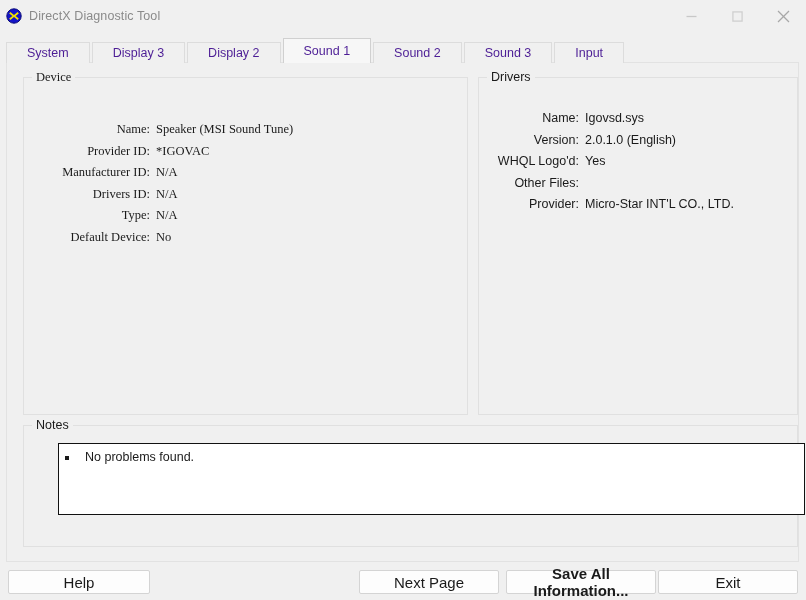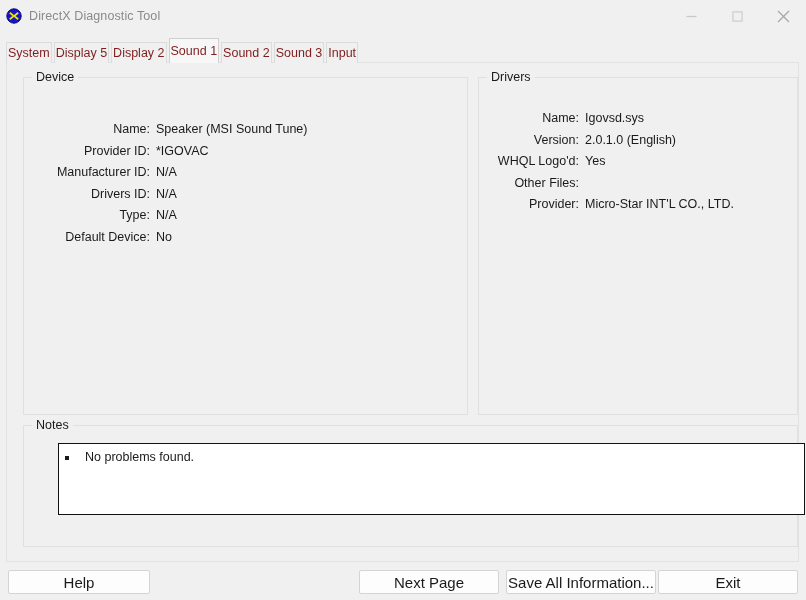--- a/index.html
+++ b/index.html
@@ -59,24 +59,24 @@
     left: 6px;
     top: 38px;
     height: 25px;
     display: flex;
     align-items: flex-end;
     z-index: 3;
   }
   .tab {
     height: 21px;
     line-height: 21px;
-    padding: 0 1px;
+    padding: 0 20px;
     margin-right: 2px;
     font-size: 12.5px;
-    color: #7f1d1d;
+    color: #4c1d95;
     background: #f0f0f0;
     border: 1px solid #dcdcdc;
     border-bottom: none;
     white-space: nowrap;
     box-sizing: border-box;
   }
   .tab.active {
     height: 25px;
     line-height: 24px;
     background: #f7f7f7;
@@ -108,21 +108,21 @@
   .group > .group-label {
     position: absolute;
     top: -8px;
     left: 8px;
     padding: 0 4px;
     background: #f0f0f0;
     font-size: 12.5px;
     color: #1a1a1a;
     white-space: nowrap;
   }
-  #group-device  { left: 16px;  top: 14px;  width: 445px; height: 338px; }
+  #group-device  { left: 16px;  top: 14px;  width: 445px; height: 338px; font-family: Liberation Serif, serif; }
   #group-drivers { left: 471px; top: 14px;  width: 320px; height: 338px; }
   #group-notes   { left: 16px;  top: 362px; width: 775px; height: 122px; }
 
   
   .fields { position: absolute; }
   #device-fields  { left: 0;  top: 44px; }
   #drivers-fields { left: 0;  top: 33px; }
   .row {
     display: flex;
     align-items: baseline;
@@ -187,21 +187,21 @@
     font-size: 15px;
     color: #1a1a1a;
     display: flex;
     align-items: center;
     justify-content: center;
     box-sizing: border-box;
     padding: 0;
   }
   #btn-help     { left: 8px;   top: 570px; width: 142px; }
   #btn-next     { left: 359px; top: 570px; width: 140px; }
-  #btn-save     { left: 506px; top: 570px; width: 150px; }
+  #btn-save     { left: 506px; top: 570px; width: 150px; font-weight: bold; }
   #btn-exit     { left: 658px; top: 570px; width: 140px; }
 </style>
 </head>
 <body>
 
 <div class="titlebar">
   <span class="app-icon">
     <svg width="16" height="16" viewBox="0 0 16 16">
       <circle cx="8" cy="8" r="7.2" fill="#1414c8"></circle>
       <circle cx="8" cy="8" r="7.2" fill="none" stroke="#0a0a78" stroke-width="1"></circle>
@@ -225,21 +225,21 @@
       <svg width="13" height="13" viewBox="0 0 13 13">
         <line x1="1" y1="1" x2="12" y2="12" stroke="#a8a8a8" stroke-width="1.3"></line>
         <line x1="12" y1="1" x2="1" y2="12" stroke="#a8a8a8" stroke-width="1.3"></line>
       </svg>
     </div>
   </div>
 </div>
 
 <div class="tabstrip">
   <div class="tab">System</div>
-  <div class="tab">Display 5</div>
+  <div class="tab">Display 3</div>
   <div class="tab">Display 2</div>
   <div class="tab active">Sound 1</div>
   <div class="tab">Sound 2</div>
   <div class="tab">Sound 3</div>
   <div class="tab">Input</div>
 </div>
 
 <div class="tabpage">
 
   <div class="group" id="group-device">

